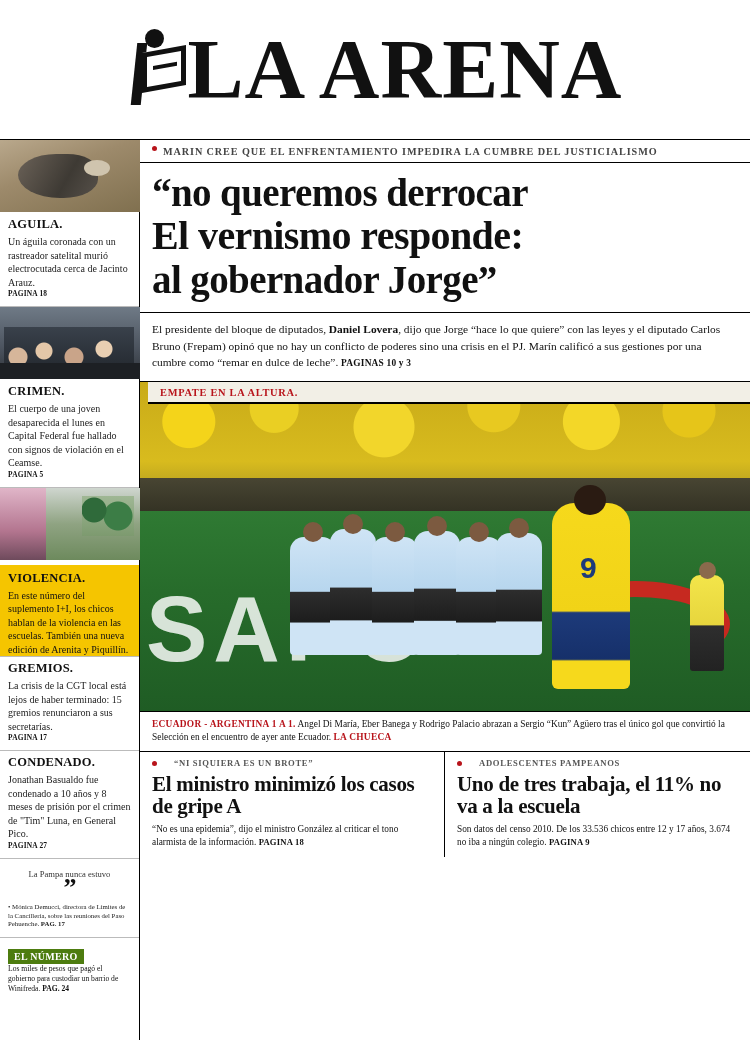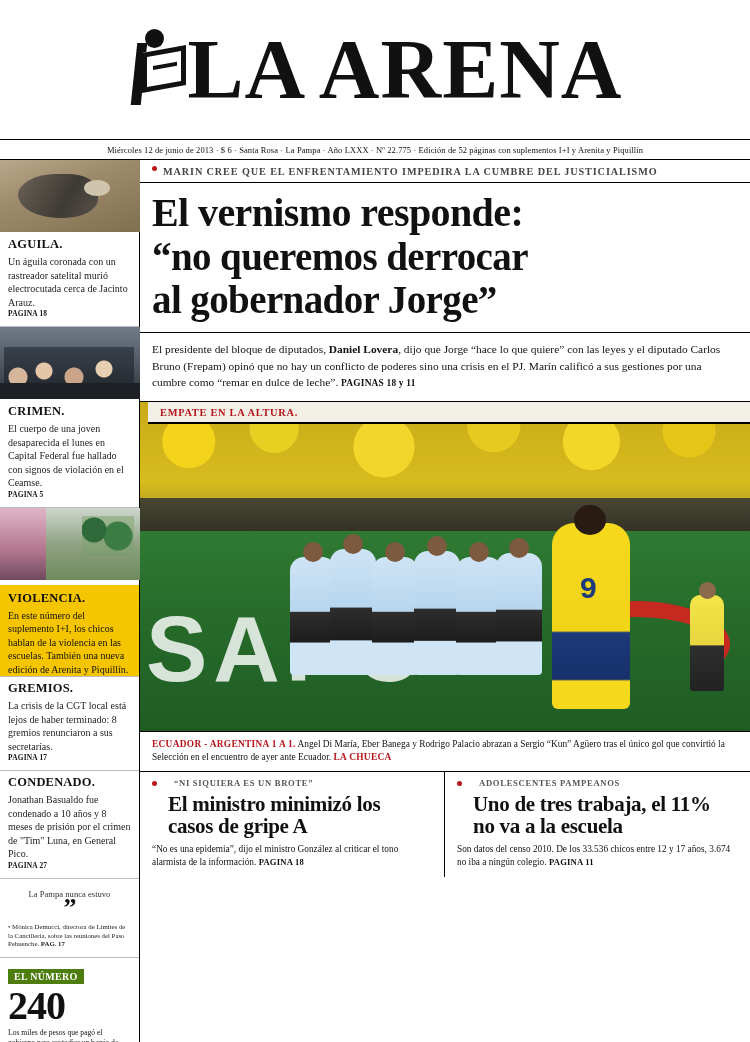--- a/index.html
+++ b/index.html
@@ -281,41 +281,40 @@
   
   .bottom-row { display:flex; border-top:1px solid #000; }
   .bcol { padding:6px 10px 8px 12px; }
   .bcol.first { width:50%; border-right:1px solid #000; }
   .bcol.second { width:50%; }
   .bkick { display:flex; align-items:center; gap:17px; margin-bottom:5px;}
   .bkick span {
     font-size:8.6px; font-weight:bold; letter-spacing:.7px; color:#555;
     text-transform:uppercase;
   }
-  .bhead { font-weight:bold; font-size:21px; line-height:1.05; letter-spacing:-.3px; margin:0 16px 6px;}
+  .bhead { font-weight:bold; font-size:21px; line-height:1.05; letter-spacing:-.3px; margin:0 0 6px;}
   .btext { font-size:9.3px; line-height:1.4; color:#111;}
   .btext .pag { font-weight:bold; font-size:8.6px; letter-spacing:.2px;}
 </style>
 </head>
 <body>
 
 <div class="page">
 
   <div class="masthead">
     <div class="logo-wrap">
       <div class="logo-mark">
         <div class="ball"></div>
         <div class="flagpole"></div>
         <div class="flag"></div>
       </div>
       <div class="masthead-title">LA ARENA</div>
     </div>
   </div>
 
-  <div class="datebar">Miércoles 12 de junio de 2013 · $ 6 · Santa Rosa · La Pampa · Año LXXX · Nº 22.775 · Edición de 52 páginas con suplementos I+I y Arenita y Piquillín</div>
 
   <div class="body-grid">
 
     <div class="left-col">
 
       <div class="lblock">
         <div class="lphoto ph-eagle"></div>
         <div class="lhead">AGUILA.</div>
         <div class="ltext">Un águila coronada con un rastreador satelital murió electrocutada cerca de Jacinto Arauz.</div>
         <div class="lpage">PAGINA 18</div>
@@ -331,65 +330,64 @@
       <div class="lblock" style="padding-bottom:0">
         <div class="lphoto ph-violencia"></div>
         <div class="violencia-band">
           <div class="lhead">VIOLENCIA.</div>
           <div class="ltext">En este número del suplemento I+I, los chicos hablan de la violencia en las escuelas. También una nueva edición de Arenita y Piquillín.</div>
         </div>
       </div>
 
       <div class="lblock">
         <div class="lhead">GREMIOS.</div>
-        <div class="ltext">La crisis de la CGT local está lejos de haber terminado: 8 gremios renunciaron a sus secretarías.</div>
+        <div class="ltext">La crisis de la CGT local está lejos de haber terminado: 15 gremios renunciaron a sus secretarías.</div>
         <div class="lpage">PAGINA 17</div>
       </div>
 
       <div class="lblock">
         <div class="lhead">CONDENADO.</div>
         <div class="ltext">Jonathan Basualdo fue condenado a 10 años y 8 meses de prisión por el crimen de "Tim" Luna, en General Pico.</div>
         <div class="lpage">PAGINA 27</div>
       </div>
 
       <div class="quote-block">
         <div class="quote-text">La Pampa nunca estuvo</div>
         <div class="quote-mark">”</div>
         <div class="quote-attr">
           <span>•&nbsp;</span><span>Mónica Demucci, directora de Límites de la Cancillería, sobre las reuniones del Paso Pehuenche.</span>
           <b>PAG. 17</b>
         </div>
       </div>
 
       <div class="numero-box">
         <div class="numero-label">EL NÚMERO</div>
-        <div class="numero-big">240</div>
         <div class="numero-text">
           <span>Los miles de pesos que pagó el gobierno para custodiar un barrio de Winifreda.</span>
           <b>PAG. 24</b>
         </div>
       </div>
 
     </div>
 
     <div class="right-col">
 
       <div class="kicker-row">
         <span class="bullet"></span>
         <span class="kicker">MARIN CREE QUE EL ENFRENTAMIENTO IMPEDIRA LA CUMBRE DEL JUSTICIALISMO</span>
       </div>
 
       <div class="main-head">
+        <div class="hl l2">“no queremos derrocar</div>
         <div class="hl l1">El vernismo responde:</div>
-        <div class="hl l2">“no queremos derrocar</div>
         <div class="hl l3">al gobernador Jorge”</div>
       </div>
 
       <div class="main-sub">
-        <span>El presidente del bloque de diputados, </span><b>Daniel Lovera</b><span>, dijo que Jorge “hace lo que quiere” con las leyes y el diputado Carlos Bruno (Frepam) opinó que no hay un conflicto de poderes sino una crisis en el PJ.  Marín calificó a sus gestiones por una cumbre como “remar en dulce de leche”. </span><span class="pag">PAGINAS 18 y 11</span>
+        <span>El presidente del bloque de diputados, </span><b>Daniel Lovera</b><span>, dijo que Jorge “hace lo que quiere” con las leyes y el diputado Carlos Bruno (Frepam) opinó que no hay un conflicto de poderes sino una crisis en el PJ.  Marín calificó a sus gestiones por una cumbre como “remar en dulce de leche”. </span><span class="pag">PAGINAS 10 y 3</span>
       </div>
 
       <div class="photo-main">
         <div class="pm-stand"></div>
         <div class="pm-stand-dark"></div>
         <div class="pm-pitch"></div>
         <div class="pm-letters">SAPO</div>
         <div class="pm-red-curve"></div>
         <div class="pm-players">
           <div class="pl p1"></div>
@@ -421,21 +419,21 @@
           </div>
         </div>
 
         <div class="bcol second">
           <div class="bkick">
             <span class="bullet"></span>
             <span>ADOLESCENTES PAMPEANOS</span>
           </div>
           <div class="bhead">Uno de tres trabaja, el 11% no va a la escuela</div>
           <div class="btext">
-            <span>Son datos del censo 2010. De los 33.536 chicos entre 12 y 17 años, 3.674 no iba a ningún colegio. </span><span class="pag">PAGINA 11</span>
+            <span>Son datos del censo 2010. De los 33.536 chicos entre 12 y 17 años, 3.674 no iba a ningún colegio. </span><span class="pag">PAGINA 9</span>
           </div>
         </div>
 
       </div>
 
     </div>
   </div>
 </div>
 
 </body></html>

